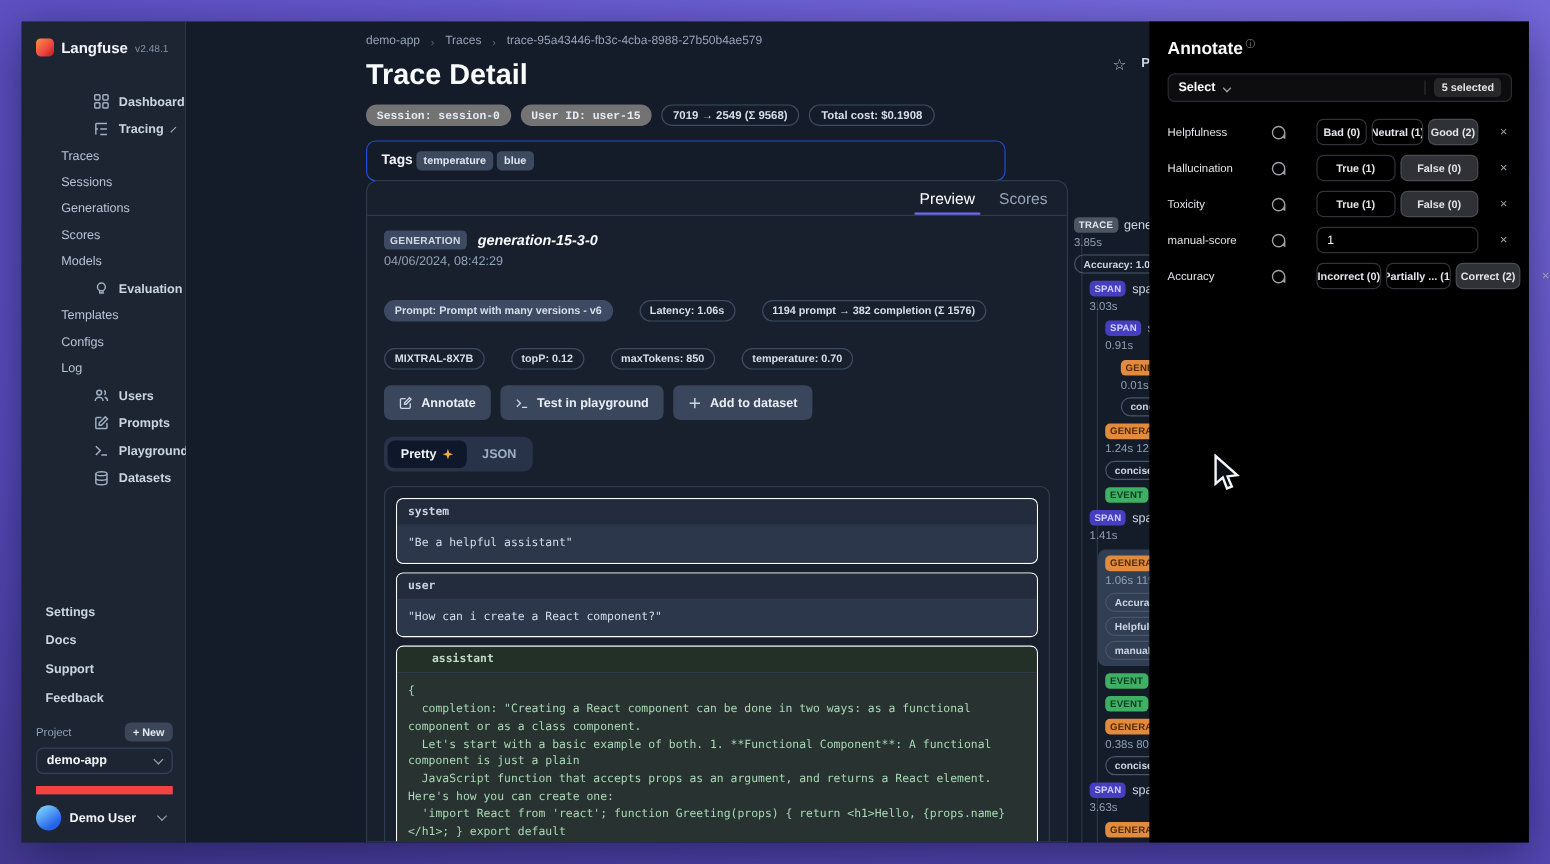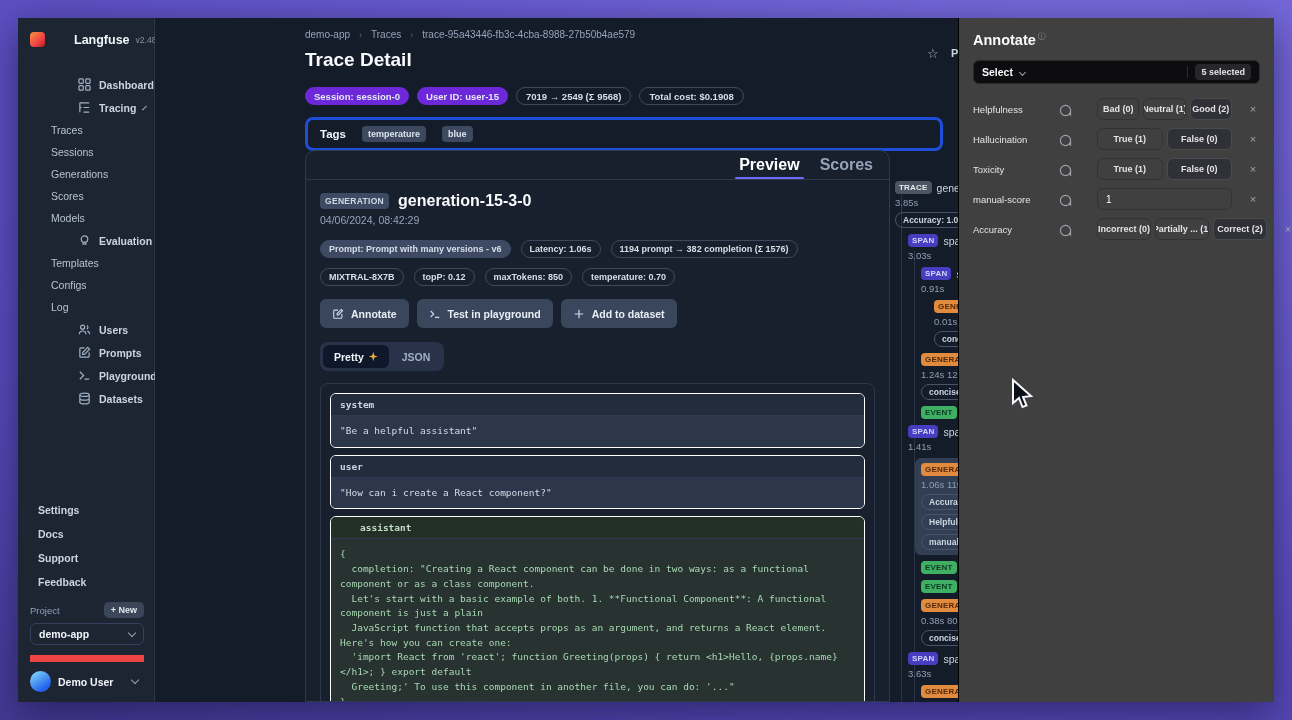--- a/index.html
+++ b/index.html
@@ -8,64 +8,64 @@
     font-family:"Liberation Sans", sans-serif;
     background: radial-gradient(140% 120% at 85% 10%, #7b6ee0 0%, #6a5cd2 35%, #5a4cbe 70%, #43388f 100%);
     position:relative; color:#e2e8f0;
   }
   .window { position:absolute; left:18px; top:18px; width:1256px; height:684px; background:#151c29; display:flex; overflow:hidden; box-shadow:0 10px 40px rgba(10,8,40,.55); }
 
   
   .sidebar { width:137px; background:#1d2533; border-right:1px solid #2b3647; display:flex; flex-direction:column; padding:14px 10px 10px 12px; flex-shrink:0; }
   .brand { display:flex; align-items:center; gap:6px; margin-bottom:26px; }
   .brand-logo { width:15px; height:15px; border-radius:4px; background:linear-gradient(135deg,#fb923c,#ef4444 60%,#b91c1c); flex-shrink:0; }
-  .brand-name { font-size:12.5px; font-weight:bold; color:#f1f5f9;margin-left:23px; }
+  .brand-name { font-size:12.5px; font-weight:bold; color:#f1f5f9; }
   .brand-ver { font-size:8.5px; color:#8292a6; }
   .nav-item { display:flex; align-items:center; gap:8px; height:23px; font-size:10.5px; font-weight:600; color:#cbd5e1; cursor:pointer; white-space:nowrap;padding-left:48px; }
   .nav-item .ic { width:13px; height:13px; color:#9fb0c3; flex-shrink:0; display:inline-flex; }
   .nav-sub { padding-left:21px; font-weight:400; color:#b7c3d2; height:22px; }
   .beta { font-size:7.5px; border:1px solid #45536a; border-radius:3px; padding:1px 3px; color:#9fb0c3; font-weight:400; }
   .chev { width:6px; height:6px; border-right:1.4px solid #94a3b8; border-bottom:1.4px solid #94a3b8; transform:rotate(45deg); display:inline-block; margin-left:auto; margin-right:6px; }
   .side-spacer { flex:1; }
   .bottom-item { display:flex; align-items:center; gap:8px; height:24px; font-size:10.5px; font-weight:600; color:#cbd5e1; cursor:pointer; }
   .project-row { display:flex; align-items:center; justify-content:space-between; margin:8px 0 5px; }
   .project-label { font-size:9.5px; color:#8ea0b5; }
   .new-btn { font-size:9px; font-weight:600; background:#3b4758; border-radius:5px; padding:3px 7px; color:#e2e8f0; cursor:pointer; }
   .proj-select { display:flex; align-items:center; justify-content:space-between; border:1px solid #33415a; border-radius:6px; height:22px; padding:0 8px; font-size:10.5px; font-weight:bold; color:#f1f5f9; cursor:pointer; margin-bottom:10px; }
   .user-row { display:flex; align-items:center; gap:7px; border-top:7px solid #ef4444; padding-top:9px; cursor:pointer; }
   .avatar { width:21px; height:21px; border-radius:50%; background:linear-gradient(145deg,#7dd3fc 10%,#2563eb 75%); flex-shrink:0; }
   .user-name { font-size:10.5px; font-weight:bold; color:#f1f5f9; }
 
   
   .main { position:relative; flex:1; background:#151c29; }
   .breadcrumb { position:absolute; left:150px; top:11px; font-size:10px; color:#94a3b8; display:flex; gap:9px; align-items:center; }
   .breadcrumb .sep { color:#5b6a7e; font-size:9px; }
-  .page-title { position:absolute; left:150px; top:31px; font-size:19px; font-weight:bold; color:#f8fafc; }
+  .page-title { position:absolute; left:150px; top:31px; font-size:24px; font-weight:bold; color:#f8fafc; }
   .pills { position:absolute; left:150px; top:69px; display:flex; gap:8px; }
   .pill { height:18px; display:inline-flex; align-items:center; padding:0 9px; border-radius:9px; font-size:9.5px; font-weight:bold; color:#e4ebf3; white-space:nowrap; }
-  .pill.filled { background:#6d28d9; }
+  .pill.filled { background:#737373;font-family:Liberation Mono, monospace; }
   .pill.outline { border:1px solid #3c4a5e; color:#d6dfe9; }
-  .tags-card { position:absolute; left:150px; top:99px; width:638px; height:34px; border:3px solid #1d4ed8; border-radius:8px; display:flex; align-items:center; gap:16px; padding:0 12px; }
+  .tags-card { position:absolute; left:150px; top:99px; width:533px; height:34px; border:1px solid #1d4ed8; border-radius:8px; display:flex; align-items:center; gap:3px; padding:0 12px; }
   .tags-label { font-size:11.5px; font-weight:bold; color:#f1f5f9; }
   .tag-chip { background:#3c495f; border-radius:4px; font-size:9px; font-weight:600; padding:3px 6px; color:#dde5ee; cursor:pointer; }
   .hdr-star { position:absolute; left:772px; top:28px; color:#aab8c9; font-size:13px; cursor:pointer; }
   .hdr-frag { position:absolute; left:796px; top:29px; color:#cbd5e1; font-size:11px; font-weight:600; }
 
   
   .detail-card { position:absolute; left:150px; top:132px; width:585px; bottom:0; border:1px solid #2d3a4c; border-radius:10px 10px 0 0; background:#18202e; overflow:hidden; }
   .tabs { height:29px; border-bottom:1px solid #2d3a4c; display:flex; justify-content:flex-end; align-items:center; gap:20px; padding:0 16px; }
-  .tab { font-size:16px; font-weight:700; color:#94a3b8; height:100%; display:flex; align-items:center; cursor:pointer; position:relative; }
+  .tab { font-size:13px; font-weight:400; color:#94a3b8; height:100%; display:flex; align-items:center; cursor:pointer; position:relative; }
   .tab.active { color:#ffffff; }
   .tab.active::after { content:""; position:absolute; left:-4px; right:-4px; bottom:0; height:2px; background:#6d6af8; border-radius:2px; }
   .card-body { padding:12px 14px; }
   .obs-title-row { display:flex; align-items:center; gap:9px; }
   .type-badge { background:#3e4a63; color:#cfd9e5; font-size:8.5px; font-weight:bold; padding:3px 5px; border-radius:4px; letter-spacing:.3px; }
-  .obs-name { font-size:16px; font-weight:bold; color:#f8fafc; }
+  .obs-name { font-size:12px; font-weight:bold; color:#f8fafc;font-style:italic; }
   .obs-date { font-size:10.5px; color:#94a3b8; margin-top:4px; }
-  .chips { display:flex; flex-wrap:wrap; gap:10px; margin-top:14px;align-items:center; }
+  .chips { display:flex; flex-wrap:wrap; gap:22px; margin-top:26px;align-items:center; }
   .chip { border:1px solid #3c4a5e; border-radius:9px; height:18px; display:inline-flex; align-items:center; padding:0 8px; font-size:9px; font-weight:bold; color:#d6dfe9; white-space:nowrap; cursor:default; }
   .chip.filled { background:#3e4a63; border-color:#3e4a63; }
   .actions { display:flex; gap:8px; margin-top:13px; }
   .act-btn { height:29px; background:#39465c; border:none; border-radius:6px; display:inline-flex; align-items:center; gap:7px; padding:0 12px; font-size:10.5px; font-weight:600; color:#e8eef5; font-family:inherit; cursor:pointer; }
   .act-btn .ic { width:12px; height:12px; display:inline-flex; color:#cfd9e5; }
   .seg-wrap { margin-top:14px; display:inline-flex; background:#28334a; border-radius:8px; padding:3px; gap:2px; }
   .seg { height:23px; display:inline-flex; align-items:center; gap:5px; padding:0 11px; font-size:10.5px; font-weight:bold; color:#9fb0c3; border-radius:6px; cursor:pointer; }
   .seg.active { background:#0f172a; color:#f1f5f9; }
   .sparkle { width:9px; height:9px; background:#f6b03c; clip-path:polygon(50% 0,62% 38%,100% 50%,62% 62%,50% 100%,38% 62%,0 50%,38% 38%); display:inline-block; }
   .io-wrap { margin-top:12px; border:1px solid #2d3a4c; border-radius:8px; padding:9px; display:flex; flex-direction:column; gap:7px; }
@@ -85,21 +85,21 @@
   .b-span { background:#473dc0; color:#d0d4fe; }
   .b-gen { background:#e08b3d; color:#552a0a; }
   .b-event { background:#3faf63; color:#0c3c22; }
   .t-name { color:#cbd5e1; font-size:10.5px; }
   .t-dur { color:#8ea0b5; font-size:9.5px; margin-top:3px; white-space:nowrap; }
   .t-chip { display:inline-flex; border:1px solid #475569; border-radius:8px; font-size:8.5px; font-weight:bold; color:#cbd5e1; padding:2px 7px; margin-top:4px; white-space:nowrap; }
   .lv1{ margin-left:13px; } .lv2{ margin-left:26px; } .lv3{ margin-left:39px; }
   .t-sel { background:#323e54; border-radius:6px; padding:5px 6px; margin-left:20px; }
 
   
-  .annotate { position:absolute; left:940px; top:0; width:316px; height:684px; background:#404040; border-left:1px solid #000; padding:13px 14px; z-index:50; }
+  .annotate { position:absolute; left:940px; top:0; width:316px; height:684px; background:#000000; border-left:1px solid #000; padding:13px 14px; z-index:50; }
   .ann-title { font-size:14.5px; font-weight:bold; color:#fafafa; }
   .ann-info { font-size:8px; color:#8b8b94; vertical-align:super; margin-left:2px; }
   .ann-select { margin-top:11px; height:24px; border:1px solid #2a2a30; background:#0d0d10; border-radius:6px; display:flex; align-items:center; padding:0 8px; cursor:pointer; }
   .ann-select-label { font-size:10.5px; font-weight:600; color:#fafafa; }
   .ann-select .chev { border-color:#a1a1aa; width:5px; height:5px; margin-left:7px; margin-right:0; }
   .ann-sep { margin-left:auto; width:1px; height:12px; background:#2c2c33; margin-right:7px; }
   .ann-count { background:#27272a; border-radius:4px; font-size:9px; font-weight:600; color:#e4e4e7; padding:3px 6px; }
   .ann-rows { margin-top:14px; display:flex; flex-direction:column; gap:8px; }
   .ann-row { display:grid; grid-template-columns:72px 24px 1fr 14px; align-items:center; column-gap:14px; min-height:22px; }
   .ann-label { font-size:9.5px; color:#e4e4e7; }

